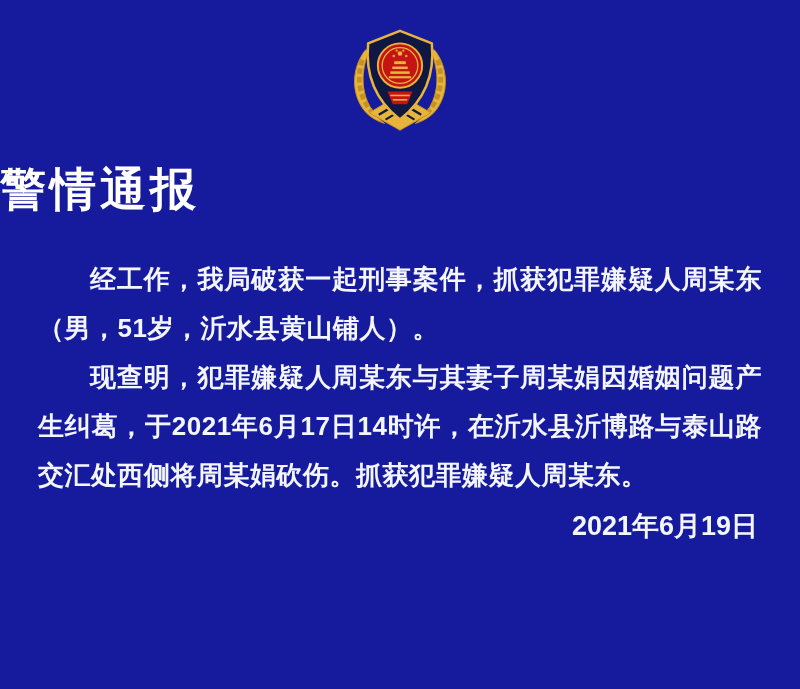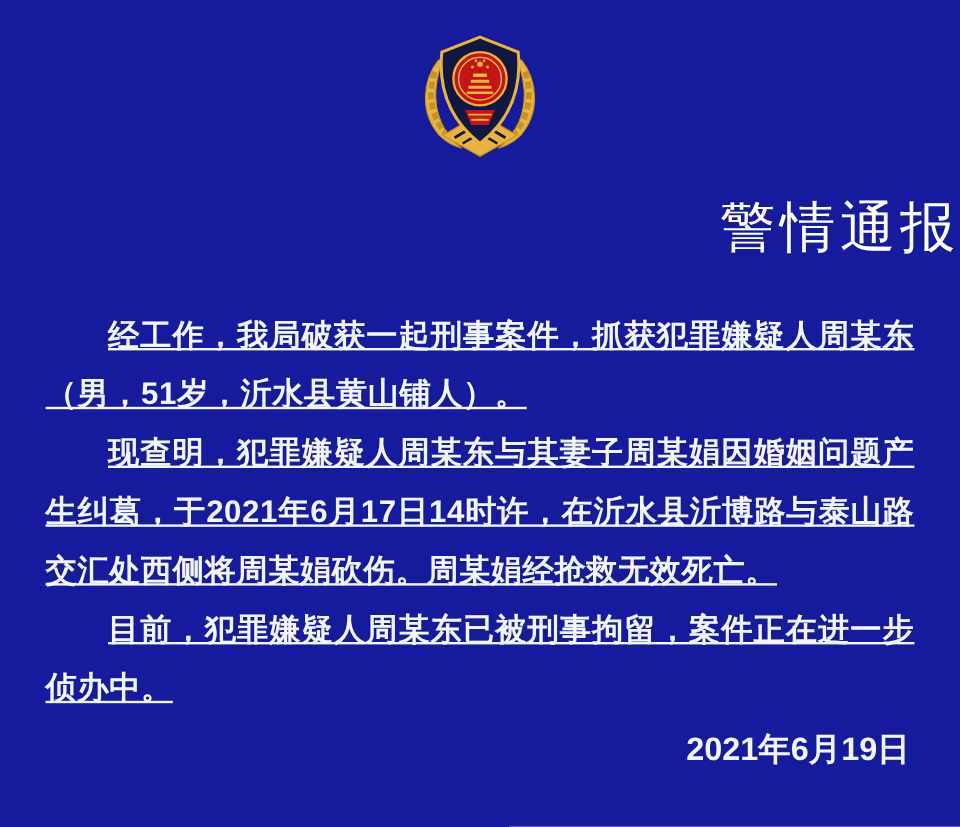--- a/index.html
+++ b/index.html
@@ -16,35 +16,34 @@
     color: #ffffff;
     -webkit-font-smoothing: antialiased;
   }
   .emblem-wrap {
     display: flex;
     justify-content: center;
     padding-top: 27px;
   }
   .title {
     margin: 24px 0 0 0;
-    text-align: right;
+    text-align: left;
     font-size: 46px;
-    font-weight: normal;
+    font-weight: bold;
     letter-spacing: 4px;
     color: #ffffff;
   }
   .body-text {
     margin: 34px 38px 0 38px;
     font-size: 26px;
     line-height: 49px;
     font-weight: bold;
     letter-spacing: 0.5px;
     color: #f4f6ff;
     text-align: justify;
-    text-decoration: underline;
   }
   .body-text p {
     margin: 0;
     text-indent: 2em;
   }
   .sign-block {
     margin-top: 2px;
     padding-right: 36px;
     text-align: right;
     font-size: 27px;
@@ -93,21 +92,20 @@
       <path d="M47,67 h26 l-5.5,13 h-15 z" fill="#c41414"></path>
       <path d="M50,71 h20" stroke="#e7b43c" stroke-width="1.6"></path>
       <path d="M52.5,75.5 h15" stroke="#e7b43c" stroke-width="1.6"></path>
     </svg>
   </div>
 
   <h1 class="title">警情通报</h1>
 
   <div class="body-text">
     <p>经工作，我局破获一起刑事案件，抓获犯罪嫌疑人周某东（男，51岁，沂水县黄山铺人）。</p>
-    <p>现查明，犯罪嫌疑人周某东与其妻子周某娟因婚姻问题产生纠葛，于2021年6月17日14时许，在沂水县沂博路与泰山路交汇处西侧将周某娟砍伤。周某娟经抢救无效死亡。</p>
-    <p>目前，犯罪嫌疑人周某东已被刑事拘留，案件正在进一步侦办中。</p>
+    <p>现查明，犯罪嫌疑人周某东与其妻子周某娟因婚姻问题产生纠葛，于2021年6月17日14时许，在沂水县沂博路与泰山路交汇处西侧将周某娟砍伤。抓获犯罪嫌疑人周某东。</p>
   </div>
 
   <div class="sign-block">
     <div class="date-line">2021年6月19日</div>
   </div>
 
 </div>
 
 </body></html>

